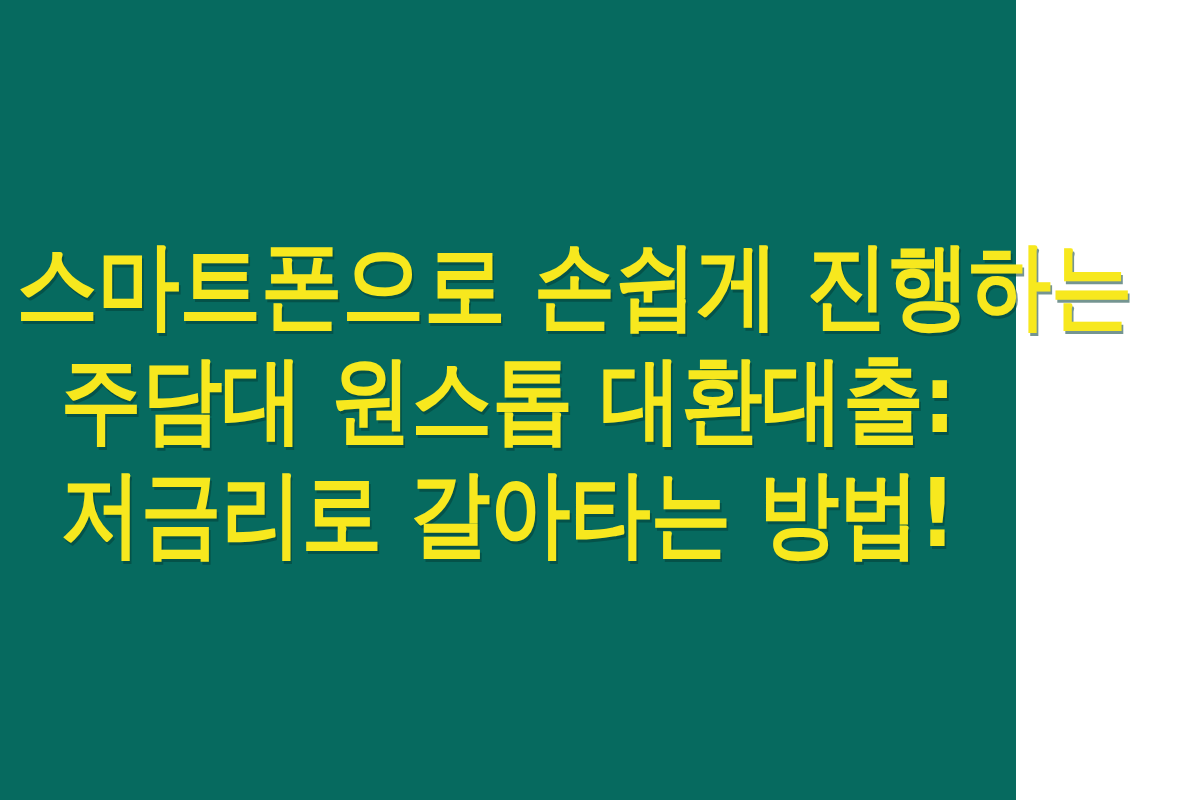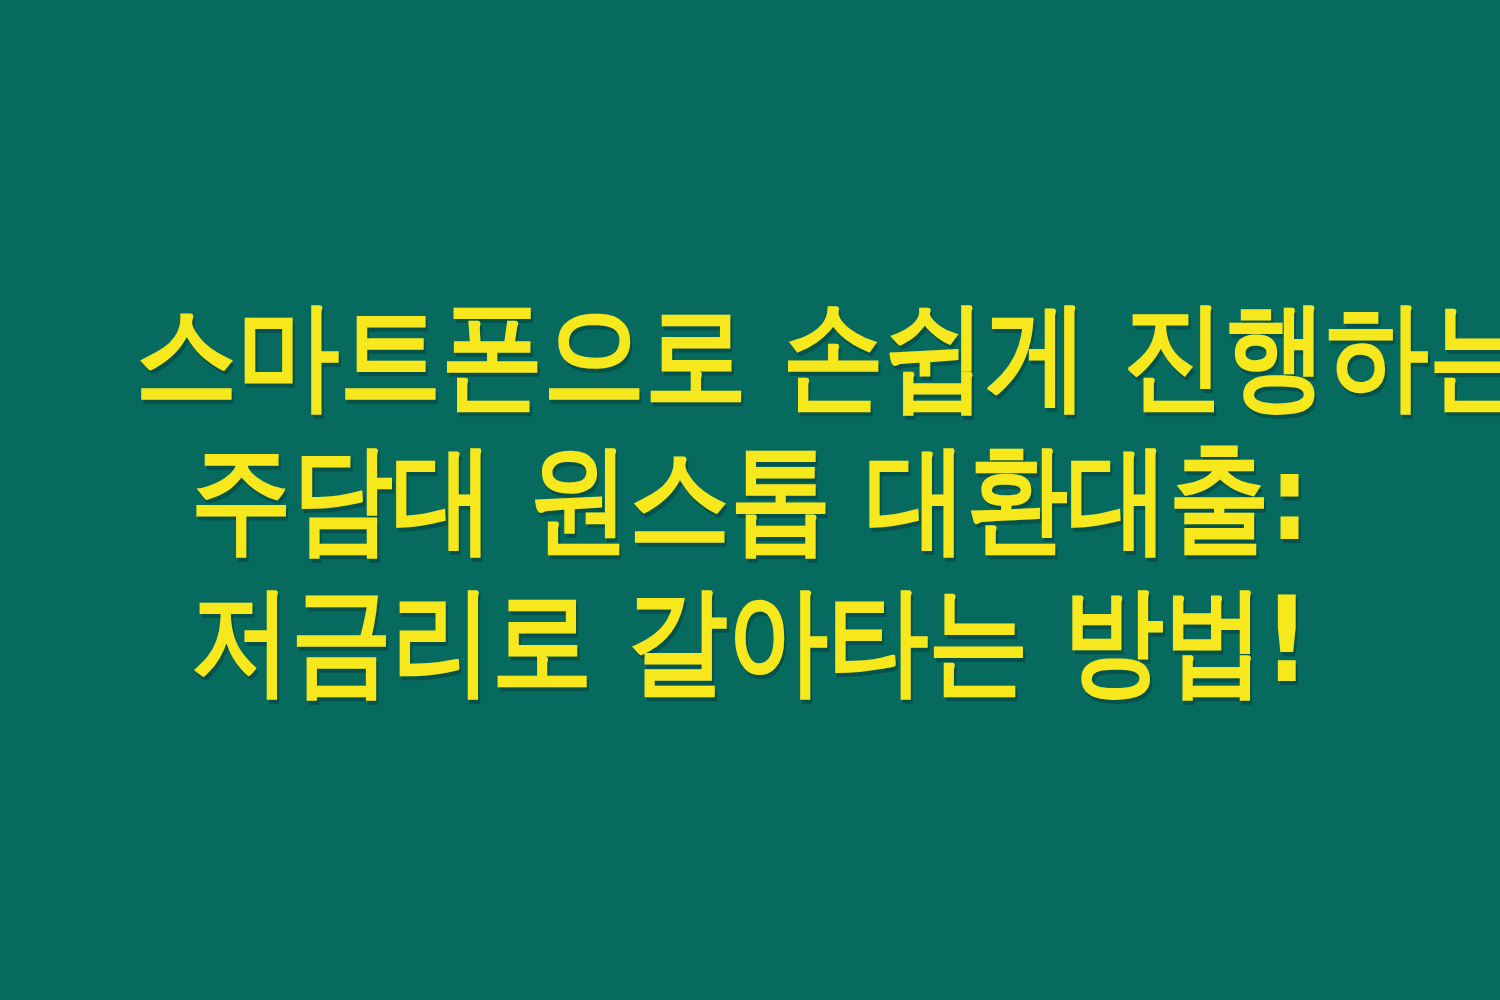--- a/index.html
+++ b/index.html
@@ -8,21 +8,21 @@
   }
   body {
     width: 1200px;
     height: 800px;
     overflow: hidden;
     font-family: "DejaVu Sans", "Liberation Sans", sans-serif;
   }
 
   #poster {
     position: relative;
-    width: 1200px;
+    width: 1016px;
     height: 800px;
     background: #066A5F;
     display: flex;
     align-items: center;
     justify-content: center;
     box-sizing: border-box;
   }
 
   #headline-block {
     width: 1140px;

